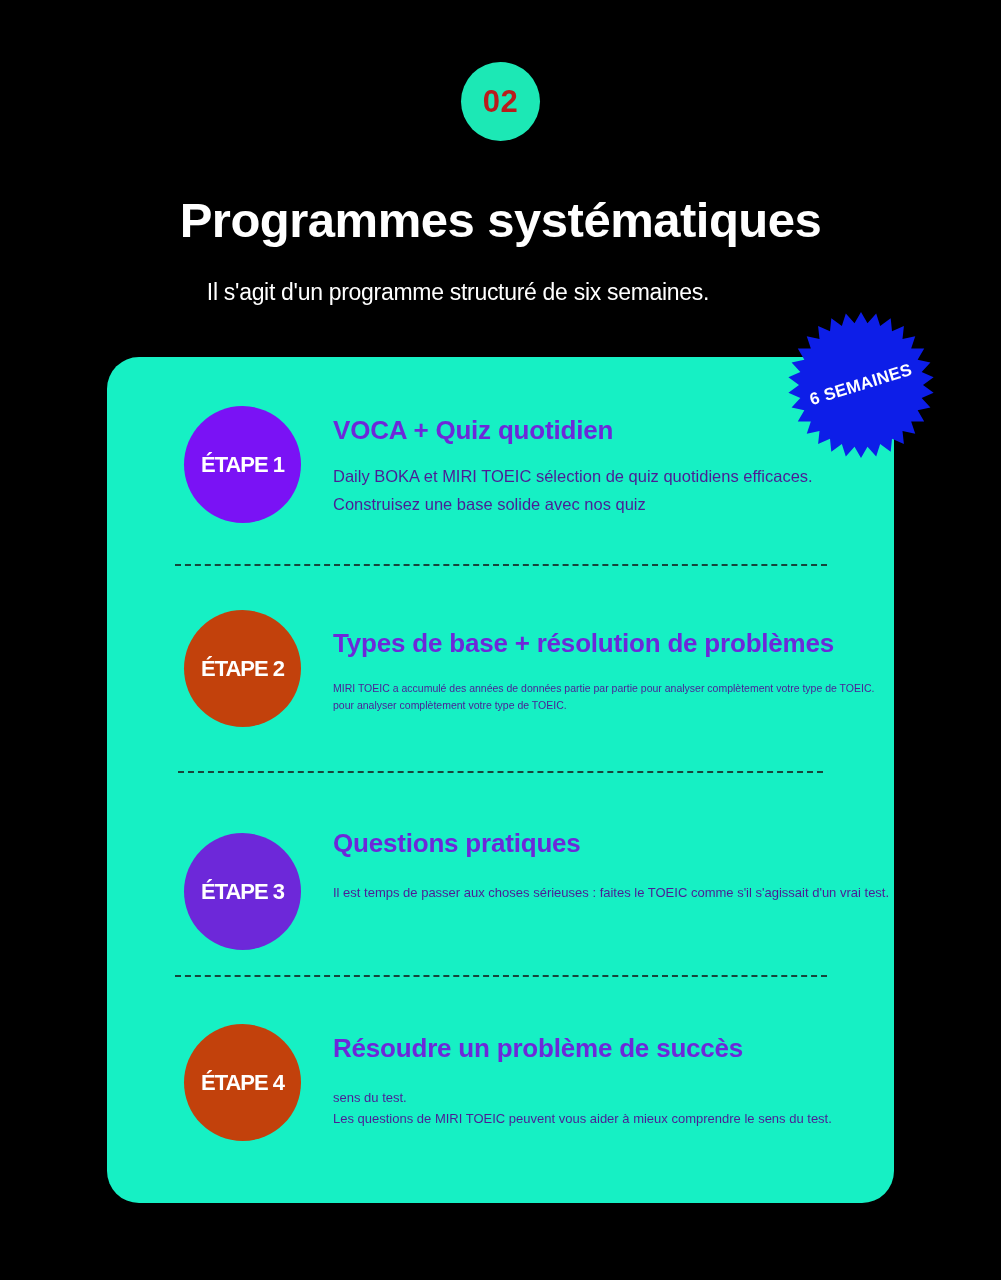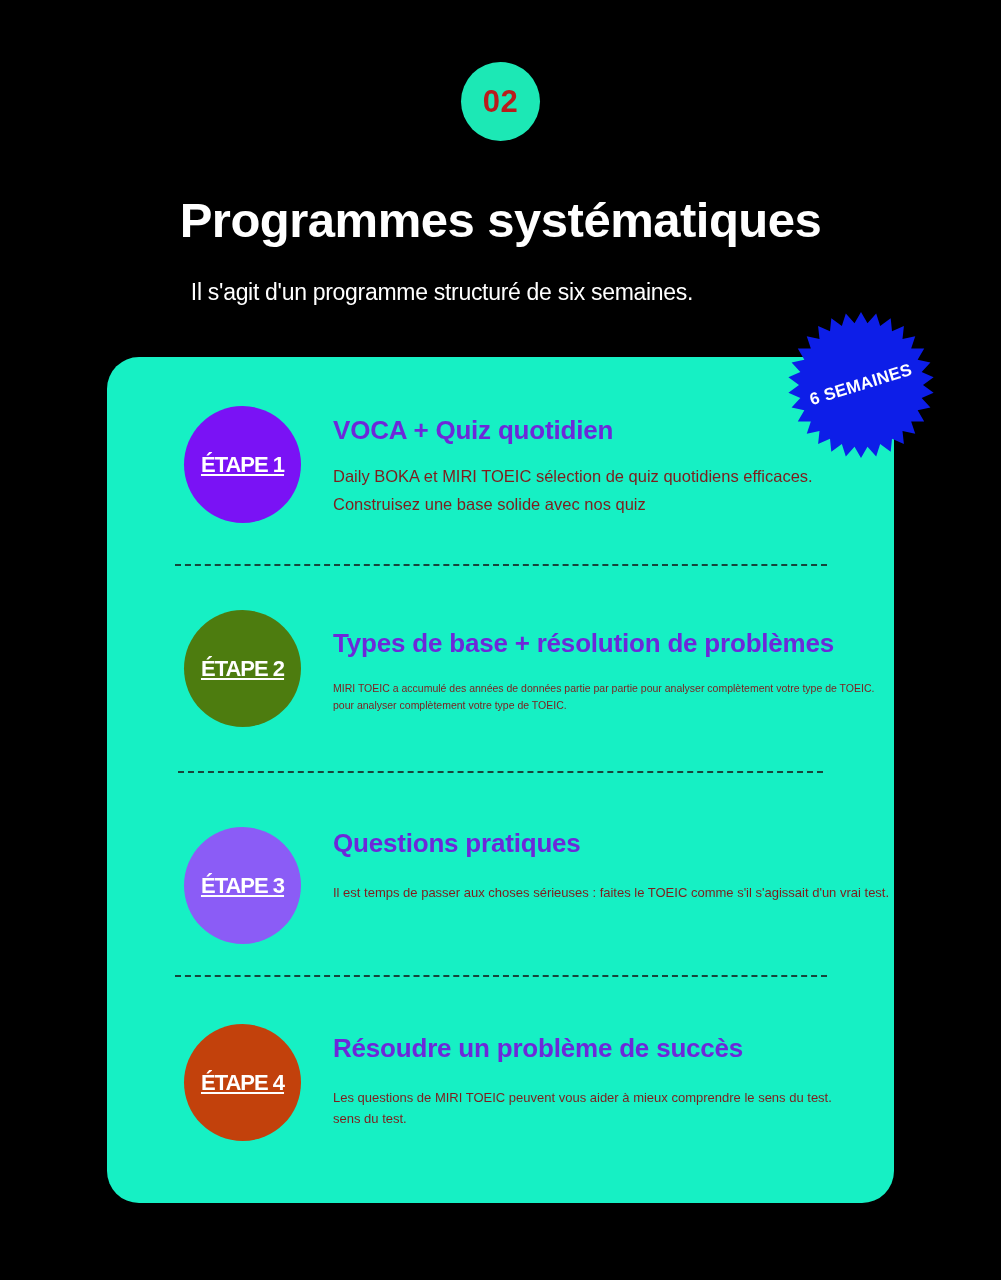--- a/index.html
+++ b/index.html
@@ -1,27 +1,27 @@
 <!DOCTYPE html>
 <html><head>
 <meta charset="utf-8">
 <style>
   html,body{margin:0;padding:0;}
   body{width:1001px;height:1280px;background:#000;position:relative;overflow:hidden;font-family:"Liberation Sans","DejaVu Sans",sans-serif;}
   .num-badge{position:absolute;left:461px;top:62px;width:79px;height:79px;border-radius:50%;background:#1ce8b5;display:flex;align-items:center;justify-content:center;font-weight:700;font-size:31px;color:#b91c1c;letter-spacing:0.5px;}
   .title{position:absolute;left:0;width:1001px;top:192px;text-align:center;color:#fff;font-weight:700;font-size:49px;letter-spacing:-0.5px;}
-  .subtitle{position:absolute;left:0;width:884px;top:279px;text-align:center;color:#fff;font-size:23px;letter-spacing:-0.3px;}
+  .subtitle{position:absolute;left:0;width:884px;top:279px;text-align:center;color:#fff;font-size:23px;letter-spacing:-0.3px;padding-left:16px;}
   .card{position:absolute;left:107px;top:357px;width:787px;height:846px;background:#16f0c4;border-radius:32px;}
   .burst{position:absolute;left:787px;top:311px;width:148px;height:148px;}
   .burst svg{position:absolute;left:0;top:0;}
   .burst-label{position:absolute;left:0;top:0;width:148px;height:148px;display:flex;align-items:center;justify-content:center;color:#fff;font-weight:700;font-size:17px;transform:rotate(-17deg);letter-spacing:0.3px;}
   .step{position:absolute;left:0;width:787px;}
-  .circle{position:absolute;left:77px;width:117px;height:117px;border-radius:50%;display:flex;align-items:center;justify-content:center;color:#fff;font-weight:700;font-size:22px;letter-spacing:-1px;text-decoration:underline;}
+  .circle{position:absolute;left:77px;width:117px;height:117px;border-radius:50%;display:flex;align-items:center;justify-content:center;color:#fff;font-weight:700;font-size:22px;letter-spacing:-1px;}
   .step-title{position:absolute;left:226px;color:#6d28d9;font-weight:700;font-size:26px;white-space:nowrap;letter-spacing:-0.2px;}
-  .step-desc{position:absolute;left:226px;width:560px;color:#7f1d1d;white-space:nowrap;}
+  .step-desc{position:absolute;left:226px;width:560px;color:#4c1d95;white-space:nowrap;}
   .desc-lg{font-size:16.5px;line-height:28px;}
   .desc-sm{font-size:10.5px;line-height:17px;}
   .desc-md{font-size:13px;line-height:21px;}
   .divider{position:absolute;height:0;border-top:2px dashed #17463c;}
 </style>
 </head>
 <body>
 
 <div class="num-badge">
   <span>02</span>
@@ -39,52 +39,52 @@
     <div class="step-title" style="top:9px;">VOCA + Quiz quotidien</div>
     <div class="step-desc desc-lg" style="top:56px;">
       <div>Daily BOKA et MIRI TOEIC sélection de quiz quotidiens efficaces.</div>
       <div>Construisez une base solide avec nos quiz</div>
     </div>
   </div>
 
   <div class="divider" style="left:68px;width:652px;top:207px;"></div>
 
   <div class="step" style="top:253px;">
-    <div class="circle" style="background:#4d7c0f;top:0;">
+    <div class="circle" style="background:#c2410c;top:0;">
       <span>ÉTAPE 2</span>
     </div>
     <div class="step-title" style="top:18px;">Types de base + résolution de problèmes</div>
     <div class="step-desc desc-sm" style="top:70px;">
       <div>MIRI TOEIC a accumulé des années de données partie par partie pour analyser complètement votre type de TOEIC.</div>
       <div>pour analyser complètement votre type de TOEIC.</div>
     </div>
   </div>
 
   <div class="divider" style="left:71px;width:645px;top:414px;"></div>
 
   <div class="step" style="top:462px;">
-    <div class="circle" style="background:#8b5cf6;top:8px;">
+    <div class="circle" style="background:#6d28d9;top:14px;">
       <span>ÉTAPE 3</span>
     </div>
     <div class="step-title" style="top:9px;">Questions pratiques</div>
     <div class="step-desc desc-md" style="top:63px;">
       <div>Il est temps de passer aux choses sérieuses : faites le TOEIC comme s'il s'agissait d'un vrai test.</div>
     </div>
   </div>
 
   <div class="divider" style="left:68px;width:652px;top:618px;"></div>
 
   <div class="step" style="top:667px;">
     <div class="circle" style="background:#c2410c;top:0;">
       <span>ÉTAPE 4</span>
     </div>
     <div class="step-title" style="top:9px;">Résoudre un problème de succès</div>
     <div class="step-desc desc-md" style="top:63px;">
+      <div>sens du test.</div>
       <div>Les questions de MIRI TOEIC peuvent vous aider à mieux comprendre le sens du test.</div>
-      <div>sens du test.</div>
     </div>
   </div>
 </div>
 
 <div class="burst">
   <svg width="148" height="148" viewBox="0 0 148 148">
     <polygon id="burstpoly" fill="#0d1ee8" points="74.00,1.00 80.48,12.34 89.18,2.60 93.16,15.03 103.69,7.31 105.00,20.31 116.91,14.94 115.49,27.93 128.25,25.15 124.16,37.56 137.22,37.50 130.64,48.78 143.43,51.44 134.65,61.11 146.60,66.37 136.00,74.00 146.60,81.63 134.65,86.89 143.43,96.56 130.64,99.22 137.22,110.50 124.16,110.44 128.25,122.85 115.49,120.07 116.91,133.06 105.00,127.69 103.69,140.69 93.16,132.97 89.18,145.40 80.48,135.66 74.00,147.00 67.52,135.66 58.82,145.40 54.84,132.97 44.31,140.69 43.00,127.69 31.09,133.06 32.51,120.07 19.75,122.85 23.84,110.44 10.78,110.50 17.36,99.22 4.57,96.56 13.35,86.89 1.40,81.63 12.00,74.00 1.40,66.37 13.35,61.11 4.57,51.44 17.36,48.78 10.78,37.50 23.84,37.56 19.75,25.15 32.51,27.93 31.09,14.94 43.00,20.31 44.31,7.31 54.84,15.03 58.82,2.60 67.52,12.34"></polygon>
   </svg>
   <div class="burst-label">6 SEMAINES</div>
 </div>

